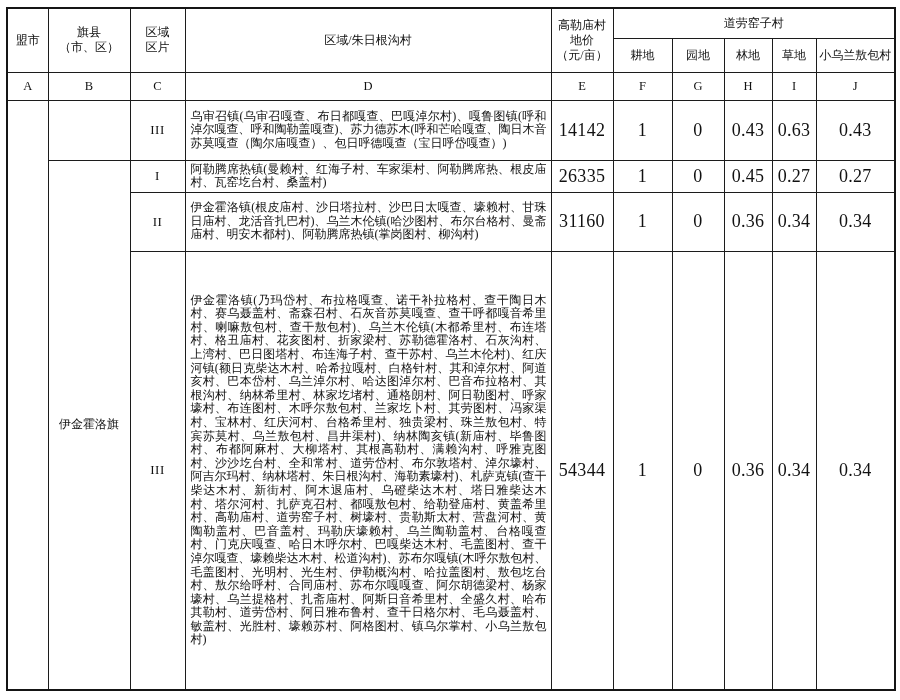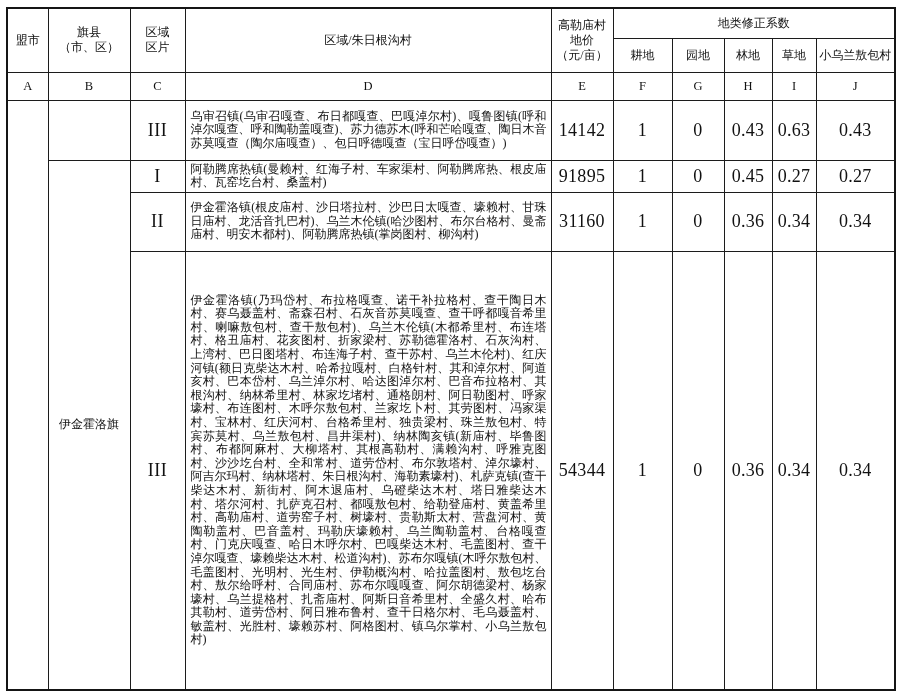--- a/index.html
+++ b/index.html
@@ -20,21 +20,21 @@
     padding:0;overflow:hidden;
   }
   tr.h-group{height:30px;}
   tr.h-sub{height:34px;}
   tr.h-letters{height:28px;}
   tr.r1{height:60px;}
   tr.r2{height:29px;}
   tr.r3{height:59px;}
   .pre{white-space:pre-line;line-height:15px;}
   .letter{font-size:12.5px;}
-  .zone{font-size:18px;letter-spacing:0.5px;}
+  .zone{font-size:13px;letter-spacing:0.5px;}
   .desc{
     text-align:justify;text-justify:inter-character;
     padding:2px 4px 2px 5px;
     line-height:13.6px;font-size:12px;margin-top:21px;
   }
   .num{font-size:18px;letter-spacing:0.3px;}
 </style>
 </head>
 <body>
 
@@ -57,21 +57,21 @@
         <tr class="h-group">
       <th rowspan="2" class="pre">盟市</th>
       <th rowspan="2" class="pre">旗县
 （市、区）</th>
       <th rowspan="2" class="pre">区域
 区片</th>
       <th rowspan="2">区域/朱日根沟村</th>
       <th rowspan="2" class="pre">高勒庙村
 地价
 （元/亩）</th>
-      <th colspan="5">地类修正系数</th>
+      <th colspan="5">道劳窑子村</th>
     </tr>
     <tr class="h-sub">
       <th>耕地</th>
       <th>园地</th>
       <th>林地</th>
       <th>草地</th>
       <th>小乌兰敖包村</th>
     </tr>
     <tr class="h-letters">
       <th class="letter">A</th>
@@ -96,21 +96,21 @@
       <td class="num">0</td>
       <td class="num">0.43</td>
       <td class="num">0.63</td>
       <td class="num">0.43</td>
     </tr>
 
     <tr class="r2">
       <td rowspan="3">伊金霍洛旗</td>
       <td class="zone">I</td>
       <td class="desc">阿勒腾席热镇(曼赖村、红海子村、车家渠村、阿勒腾席热、根皮庙村、瓦窑圪台村、桑盖村)</td>
-      <td class="num">91895</td>
+      <td class="num">26335</td>
       <td class="num">1</td>
       <td class="num">0</td>
       <td class="num">0.45</td>
       <td class="num">0.27</td>
       <td class="num">0.27</td>
     </tr>
 
     <tr class="r3">
       <td class="zone">II</td>
       <td class="desc">伊金霍洛镇(根皮庙村、沙日塔拉村、沙巴日太嘎查、壕赖村、甘珠日庙村、龙活音扎巴村)、乌兰木伦镇(哈沙图村、布尔台格村、曼斋庙村、明安木都村)、阿勒腾席热镇(掌岗图村、柳沟村)</td>

